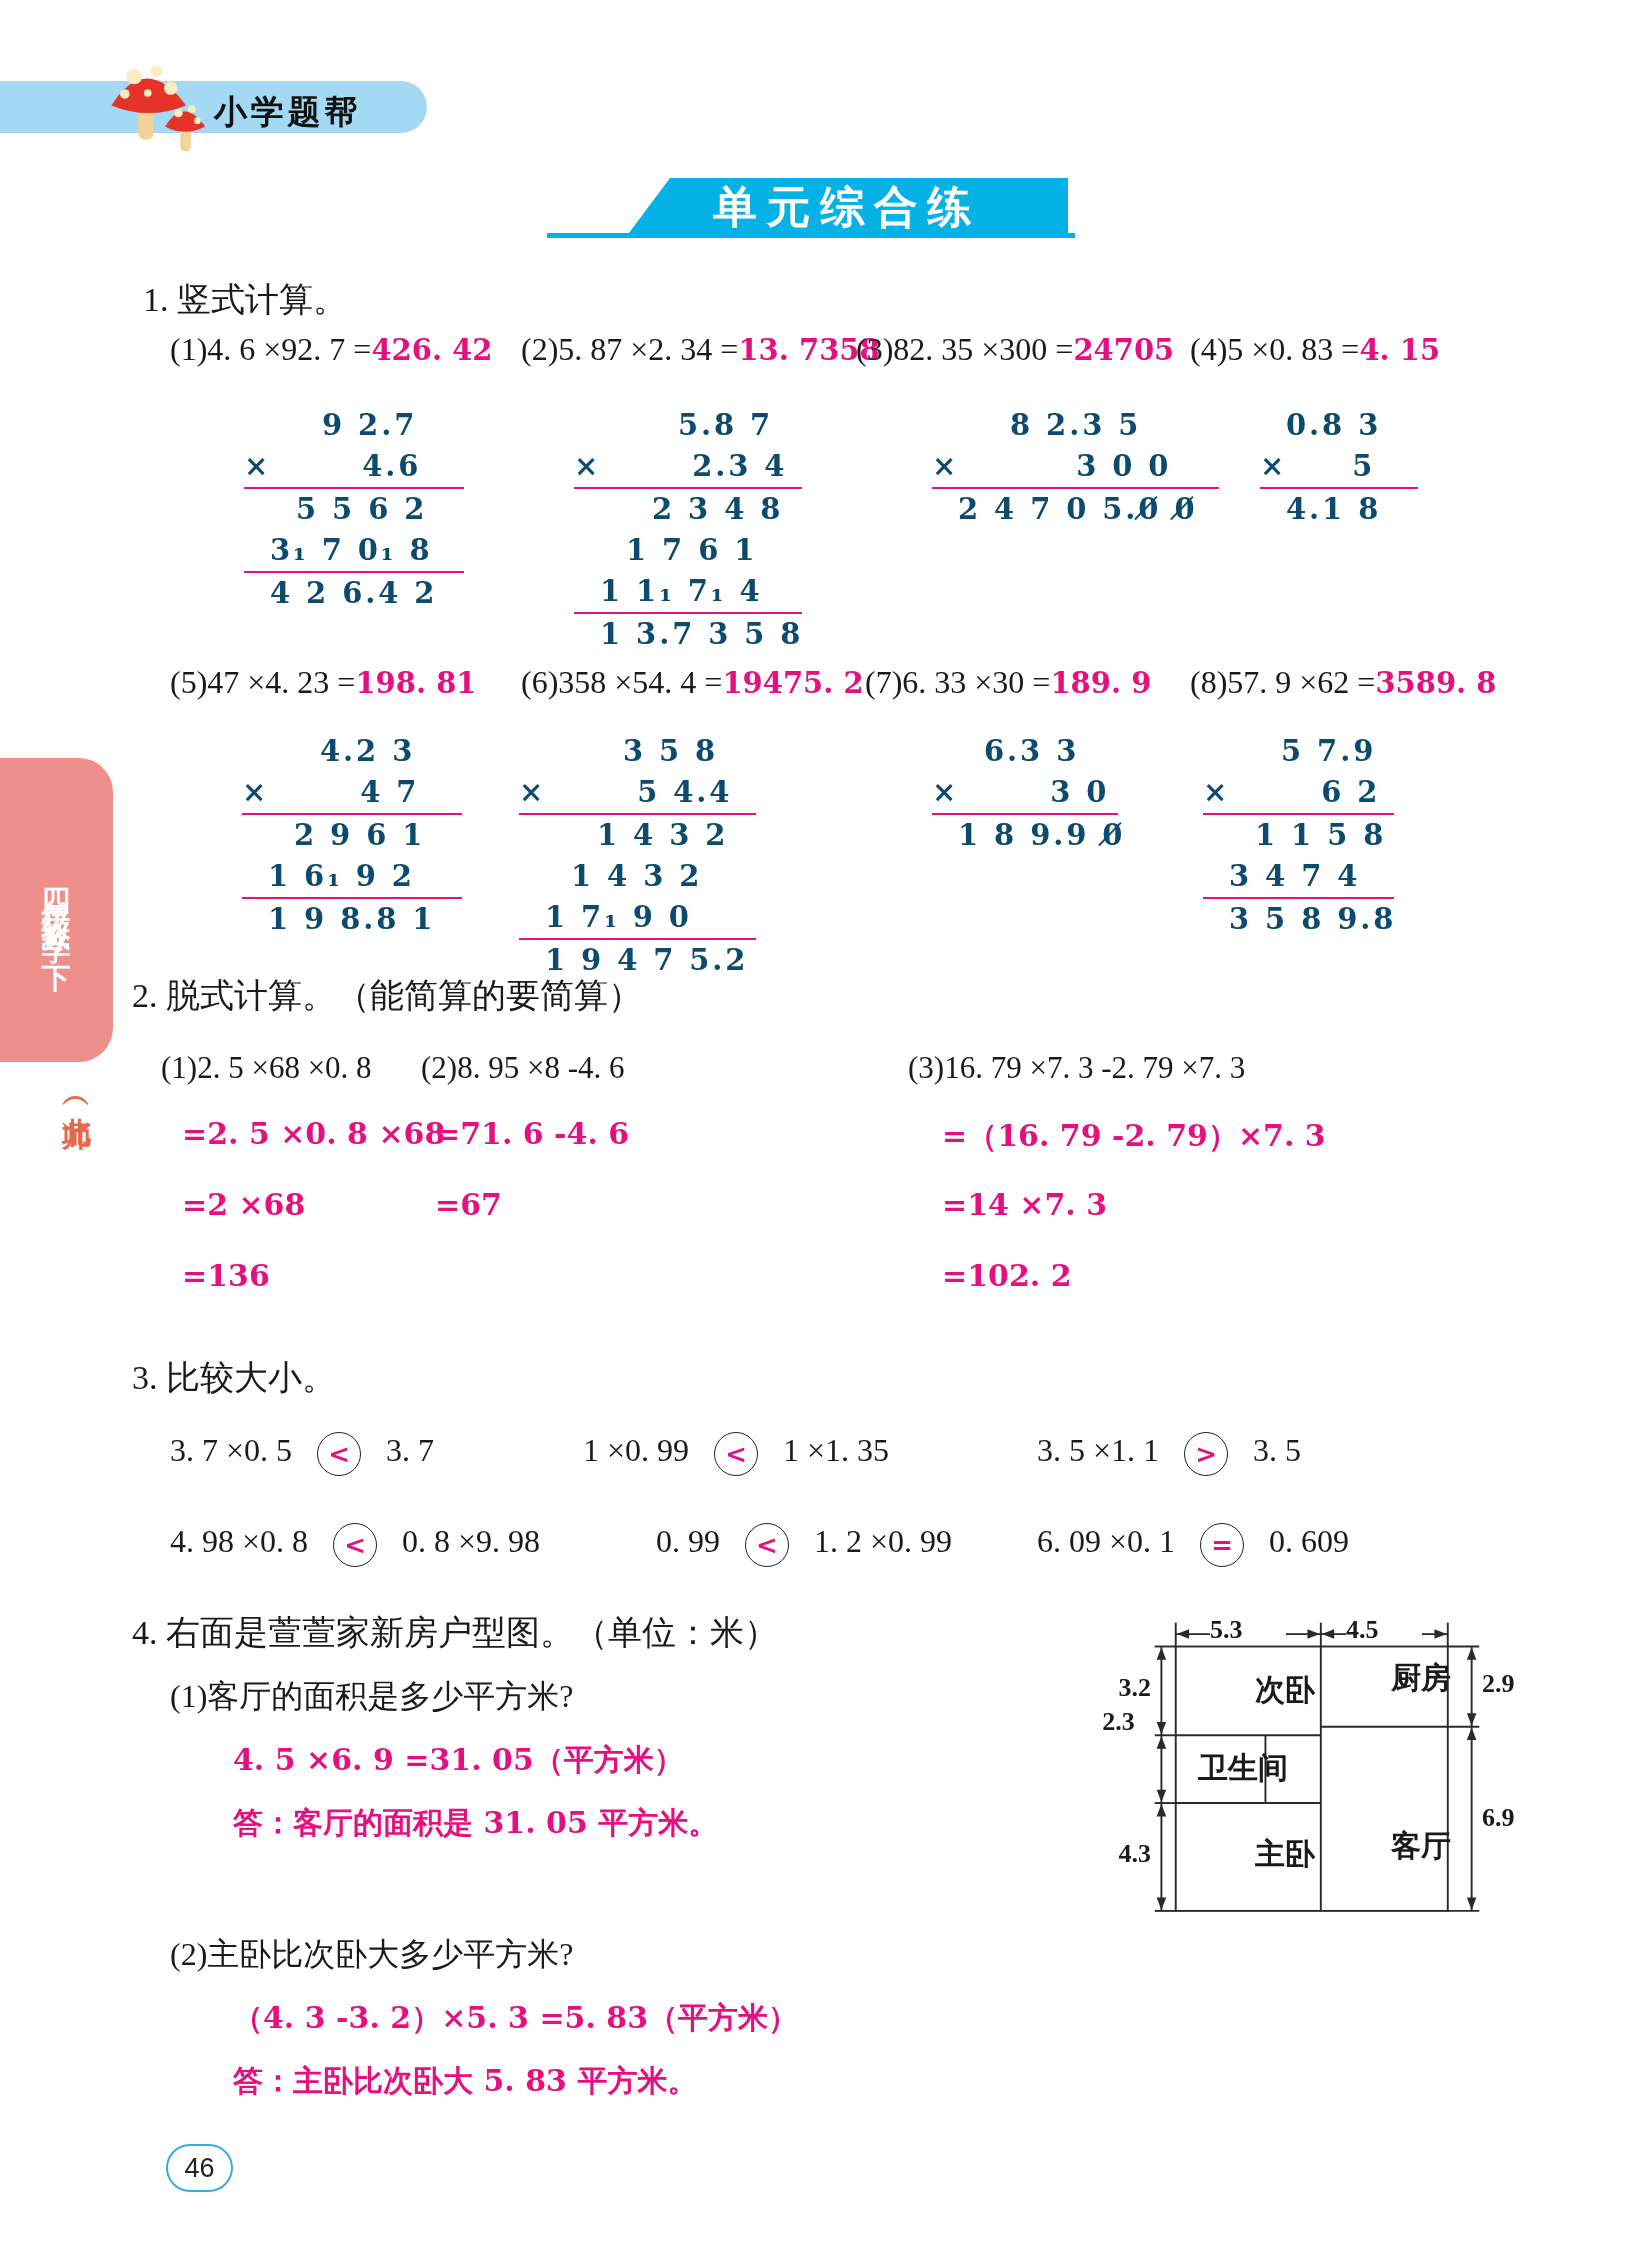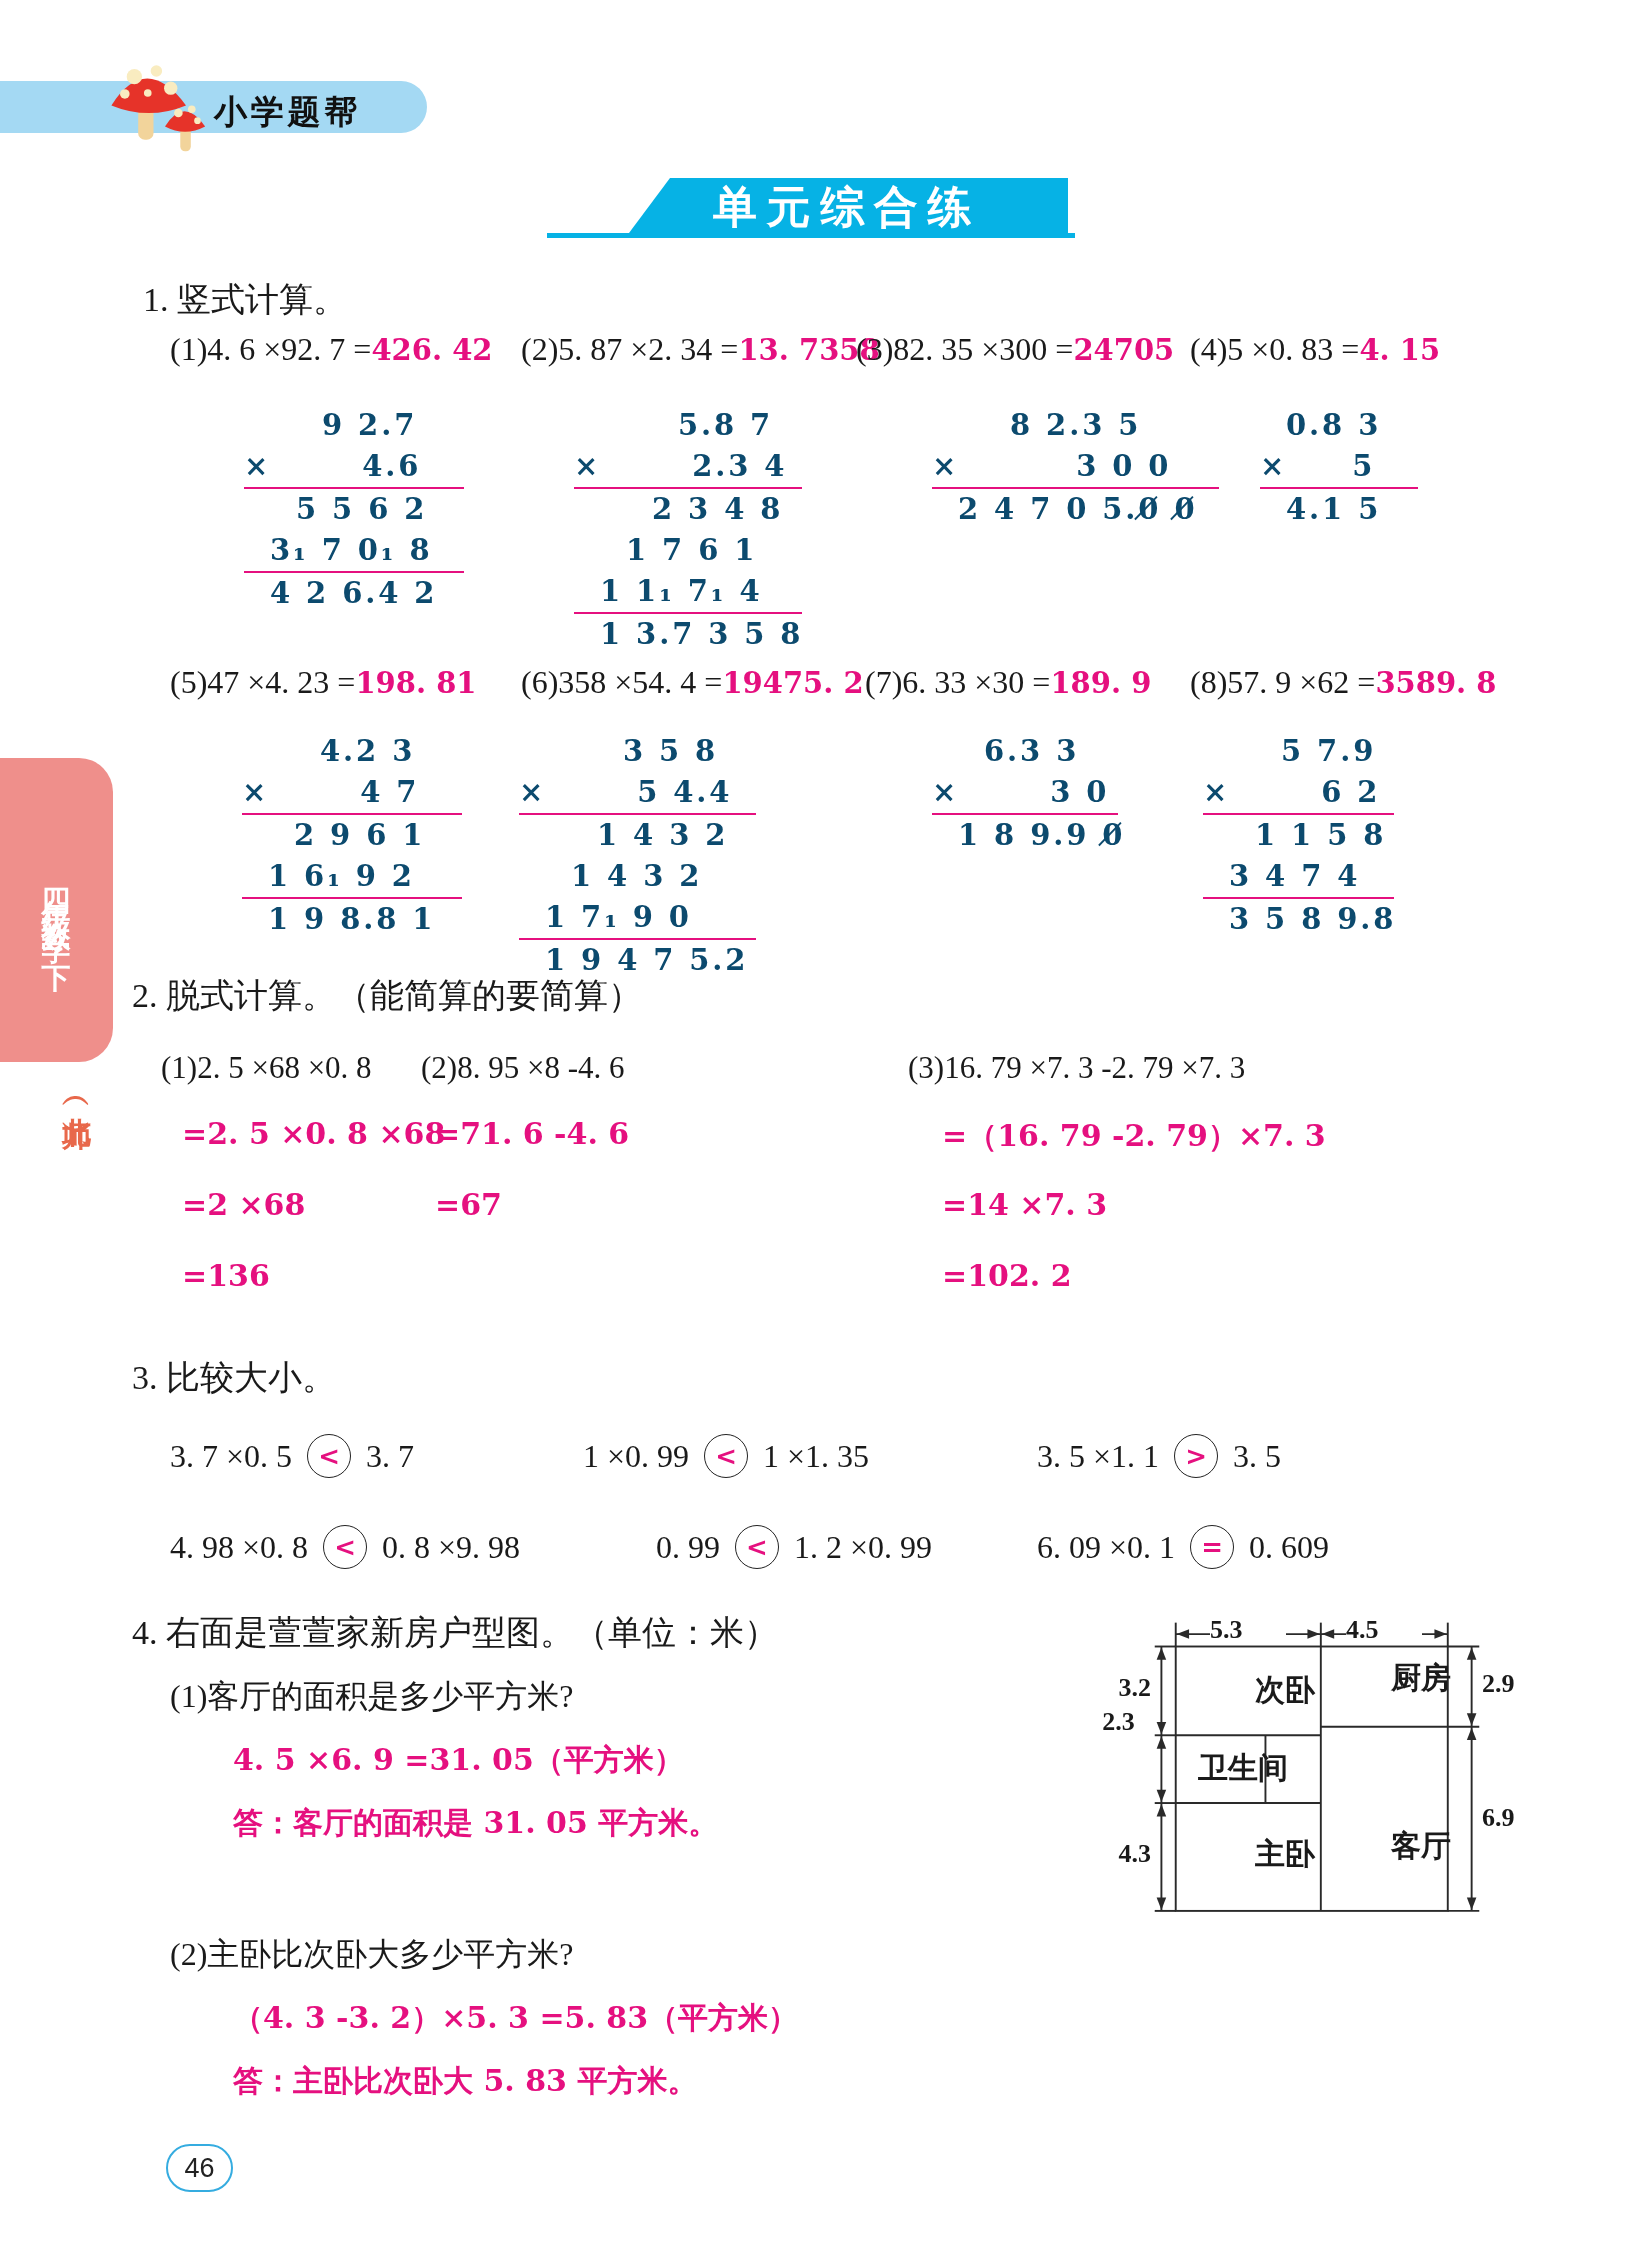--- a/index.html
+++ b/index.html
@@ -29,21 +29,21 @@
   
   .heading{font-size:34px;white-space:nowrap}
   .prob{font-size:32px;white-space:nowrap}
   .prob2{font-size:31px;white-space:nowrap}
   .ans{color:#e5107f;font-family:"DejaVu Serif",serif;font-weight:700;font-size:29px}
   .mag{color:#e5107f;font-family:"DejaVu Serif",serif;font-weight:700;font-size:30px;white-space:nowrap}
   .vblock{color:#0c4a6e;font-family:"DejaVu Serif",serif;font-weight:700;font-size:29px;
           letter-spacing:2.9px}
   .vrow{white-space:pre;height:41px;line-height:41px}
   .vrow.rule{border-top:2.9px solid #e5107f}
-  .cmp{display:flex;align-items:center;gap:15px;font-size:32px;white-space:nowrap;height:48px}
+  .cmp{display:flex;align-items:flex-start;gap:25px;font-size:32px;white-space:nowrap;height:48px}
   .circ{width:42px;height:42px;border:1.9px solid #222;border-radius:50%;flex:0 0 42px;
         display:flex;align-items:center;justify-content:center;
         color:#e5107f;font-family:"DejaVu Serif",serif;font-weight:700;font-size:26px}
   
   .plabel{font-weight:700;font-size:26px;background:#fff;line-height:31px}
   .pdim{font-weight:700;font-size:26px;line-height:31px}
   .room{font-size:30px;font-weight:600;text-align:right;line-height:34px}
   svg{display:block}
 </style>
 </head>
@@ -101,21 +101,21 @@
   <div class="vrow rule">  1 3.7 3 5 8</div>
 </div>
 <div class="abs vblock" style="left:932px;top:405px;width:287px">
   <div class="vrow">      8 2.3 5</div>
   <div class="vrow">×         3 0 0</div>
   <div class="vrow rule">  2 4 7 0 5.0̸ 0̸</div>
 </div>
 <div class="abs vblock" style="left:1260px;top:405px;width:158px">
   <div class="vrow">  0.8 3</div>
   <div class="vrow">×     5</div>
-  <div class="vrow rule">  4.1 5</div>
+  <div class="vrow rule">  4.1 8</div>
 </div>
 
 <div class="abs prob" style="left:170px;top:664px"><span>(5)47 ×4. 23 =</span><span class="ans">198. 81</span></div>
 <div class="abs prob" style="left:521px;top:664px"><span>(6)358 ×54. 4 =</span><span class="ans">19475. 2</span></div>
 <div class="abs prob" style="left:865px;top:664px"><span>(7)6. 33 ×30 =</span><span class="ans">189. 9</span></div>
 <div class="abs prob" style="left:1190px;top:664px"><span>(8)57. 9 ×62 =</span><span class="ans">3589. 8</span></div>
 
 <div class="abs vblock" style="left:242px;top:731px;width:220px">
   <div class="vrow">      4.2 3</div>
   <div class="vrow">×       4 7</div>

